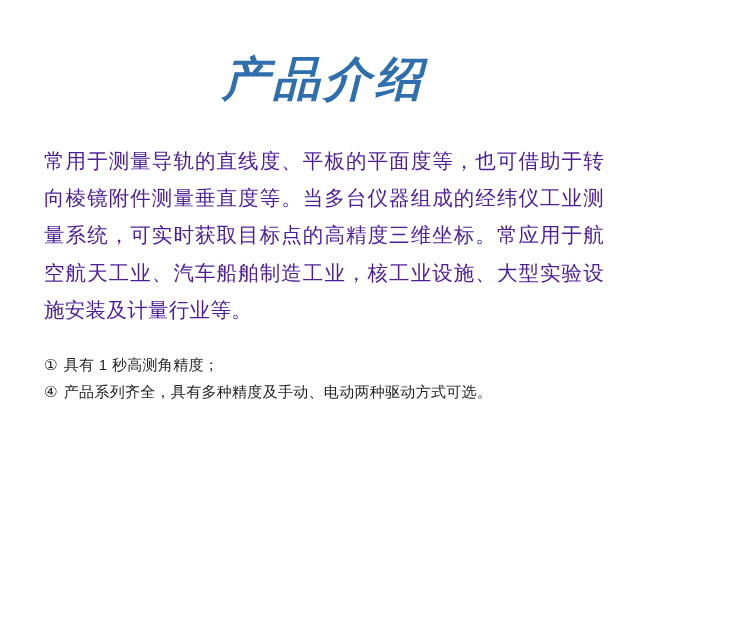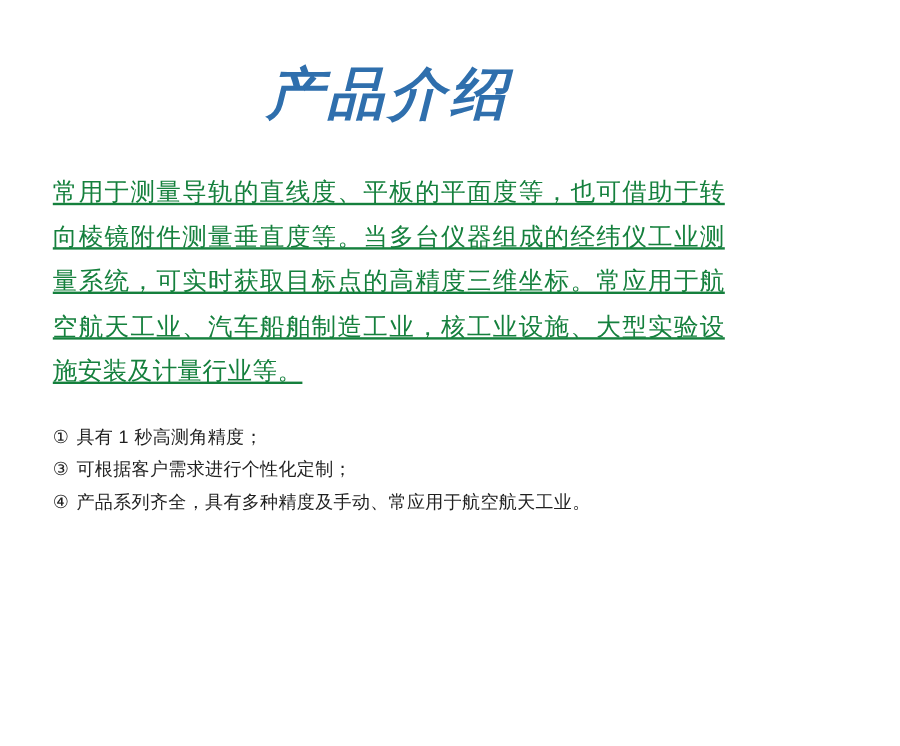--- a/index.html
+++ b/index.html
@@ -33,23 +33,22 @@
     color: #2f6fad;
     line-height: 1.1;
   }
   .body-copy {
     margin: 0;
     padding-top: 36px;
     font-size: 20.5px;
     line-height: 1.82;
     text-align: justify;
     text-justify: inter-ideograph;
-    color: #15803d;
+    color: #4c1d95;
     letter-spacing: 0.3px;
-    text-decoration: underline;
   }
   .feature-list {
     margin: 0;
     padding: 24px 0 0 0;
     list-style: none;
   }
   .feature-list li {
     font-size: 15px;
     line-height: 1.78;
     color: #1f1f1f;
@@ -68,20 +67,17 @@
 
   <h1 class="title">产品介绍</h1>
 
   <p class="body-copy">常用于测量导轨的直线度、平板的平面度等，也可借助于转向棱镜附件测量垂直度等。当多台仪器组成的经纬仪工业测量系统，可实时获取目标点的高精度三维坐标。常应用于航空航天工业、汽车船舶制造工业，核工业设施、大型实验设施安装及计量行业等。</p>
 
   <ul class="feature-list">
     <li>
       <span class="marker">①</span><span>具有 1 秒高测角精度；</span>
     </li>
     <li>
-      <span class="marker">③</span><span>可根据客户需求进行个性化定制；</span>
-    </li>
-    <li>
-      <span class="marker">④</span><span>产品系列齐全，具有多种精度及手动、常应用于航空航天工业。</span>
+      <span class="marker">④</span><span>产品系列齐全，具有多种精度及手动、电动两种驱动方式可选。</span>
     </li>
   </ul>
 
 </div>
 
 </body></html>

